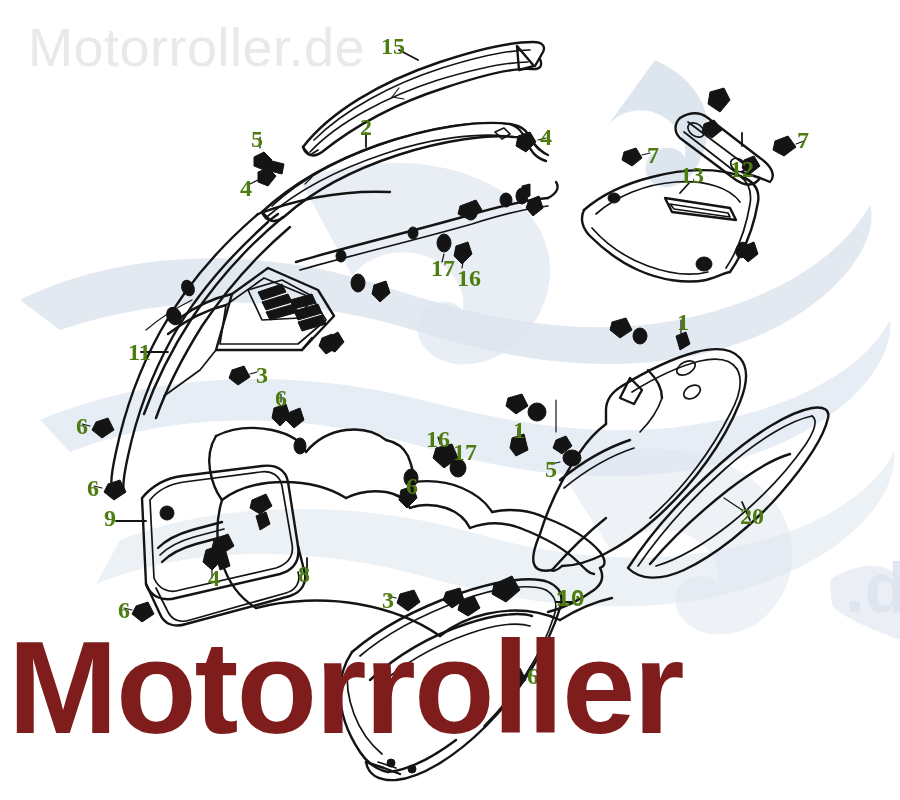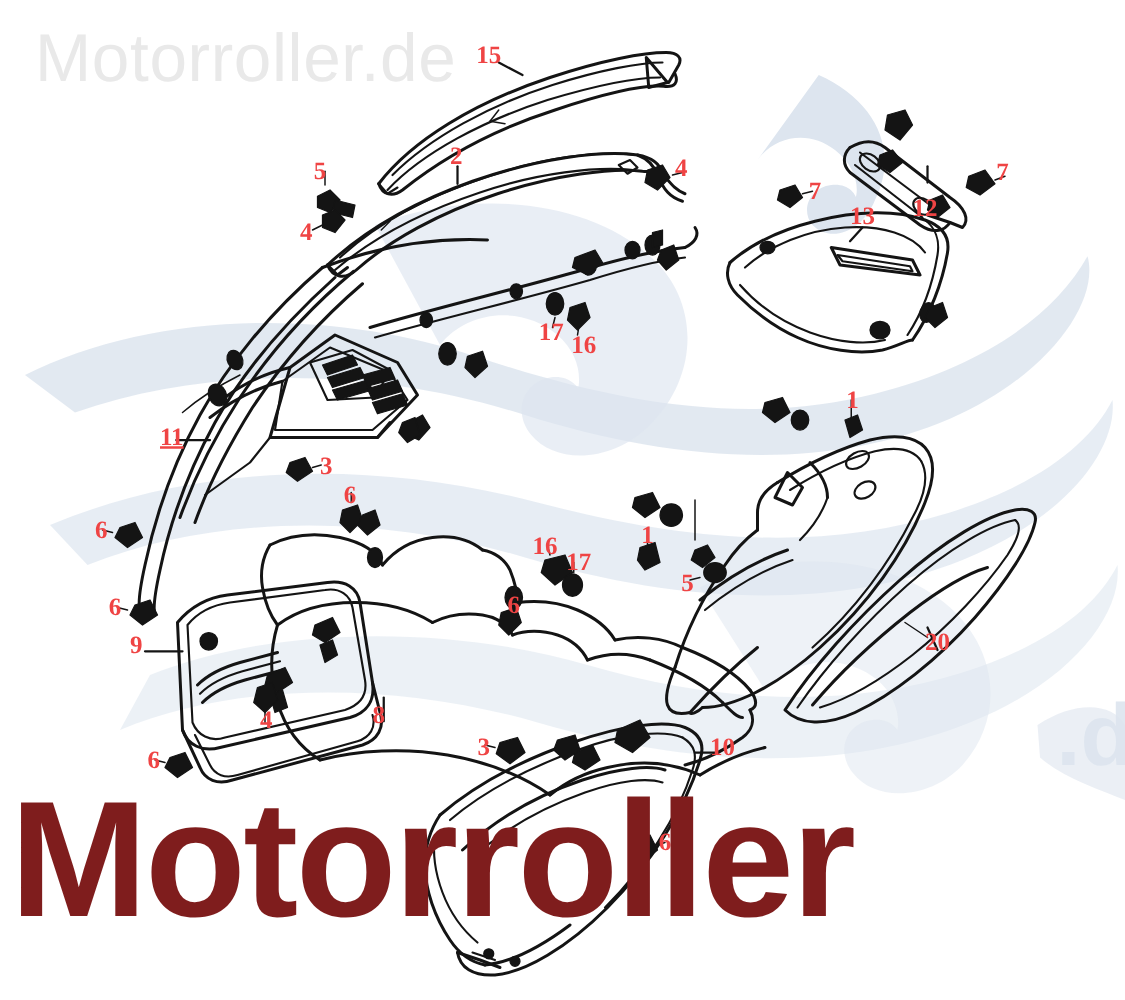--- a/index.html
+++ b/index.html
@@ -42,23 +42,23 @@
     font-size: 132px;
     font-weight: 700;
     color: #7f1d1d;
     letter-spacing: -2px;
     white-space: nowrap;
     user-select: none;
   }
   .callout {
     position: absolute;
     font-family: "Liberation Serif", serif;
-    font-size: 20px;
+    font-size: 24px;
     font-weight: 700;
-    color: #ef4444;
+    color: #4d7c0f;
     user-select: none;
     line-height: 1;
   }
 </style>
 </head>
 <body>
 
 <div id="page">
 
   <div class="wm-top">Motorroller.de</div>
@@ -362,35 +362,35 @@
   <div class="callout" style="left:360px; top:115px;">2</div>
   <div class="callout" style="left:251px; top:127px;">5</div>
   <div class="callout" style="left:540px; top:125px;">4</div>
   <div class="callout" style="left:240px; top:176px;">4</div>
   <div class="callout" style="left:647px; top:143px;">7</div>
   <div class="callout" style="left:730px; top:117px;margin-top:40px;">12</div>
   <div class="callout" style="left:797px; top:128px;">7</div>
   <div class="callout" style="left:680px; top:163px;">13</div>
   <div class="callout" style="left:431px; top:256px;">17</div>
   <div class="callout" style="left:457px; top:266px;">16</div>
-  <div class="callout" style="left:128px; top:340px;text-decoration:underline;">11</div>
+  <div class="callout" style="left:128px; top:340px;">11</div>
   <div class="callout" style="left:256px; top:363px;">3</div>
   <div class="callout" style="left:677px; top:310px;">1</div>
   <div class="callout" style="left:275px; top:386px;">6</div>
   <div class="callout" style="left:76px;  top:414px;">6</div>
   <div class="callout" style="left:426px; top:427px;">16</div>
   <div class="callout" style="left:453px; top:440px;">17</div>
   <div class="callout" style="left:513px; top:418px;">1</div>
   <div class="callout" style="left:545px; top:457px;">5</div>
   <div class="callout" style="left:87px;  top:476px;">6</div>
   <div class="callout" style="left:406px; top:474px;">6</div>
   <div class="callout" style="left:104px; top:506px;">9</div>
   <div class="callout" style="left:740px; top:504px;">20</div>
   <div class="callout" style="left:298px; top:562px;">8</div>
   <div class="callout" style="left:208px; top:566px;">4</div>
   <div class="callout" style="left:382px; top:588px;">3</div>
-  <div class="callout" style="left:568px; top:588px;">10</div>
+  <div class="callout" style="left:556px; top:588px;font-family:Liberation Mono, monospace;">10</div>
   <div class="callout" style="left:118px; top:598px;">6</div>
   <div class="callout" style="left:527px; top:664px;">6</div>
 
   <div class="wm-bottom"><span>Motorroller</span></div>
 
 </div>
 
 </body></html>

